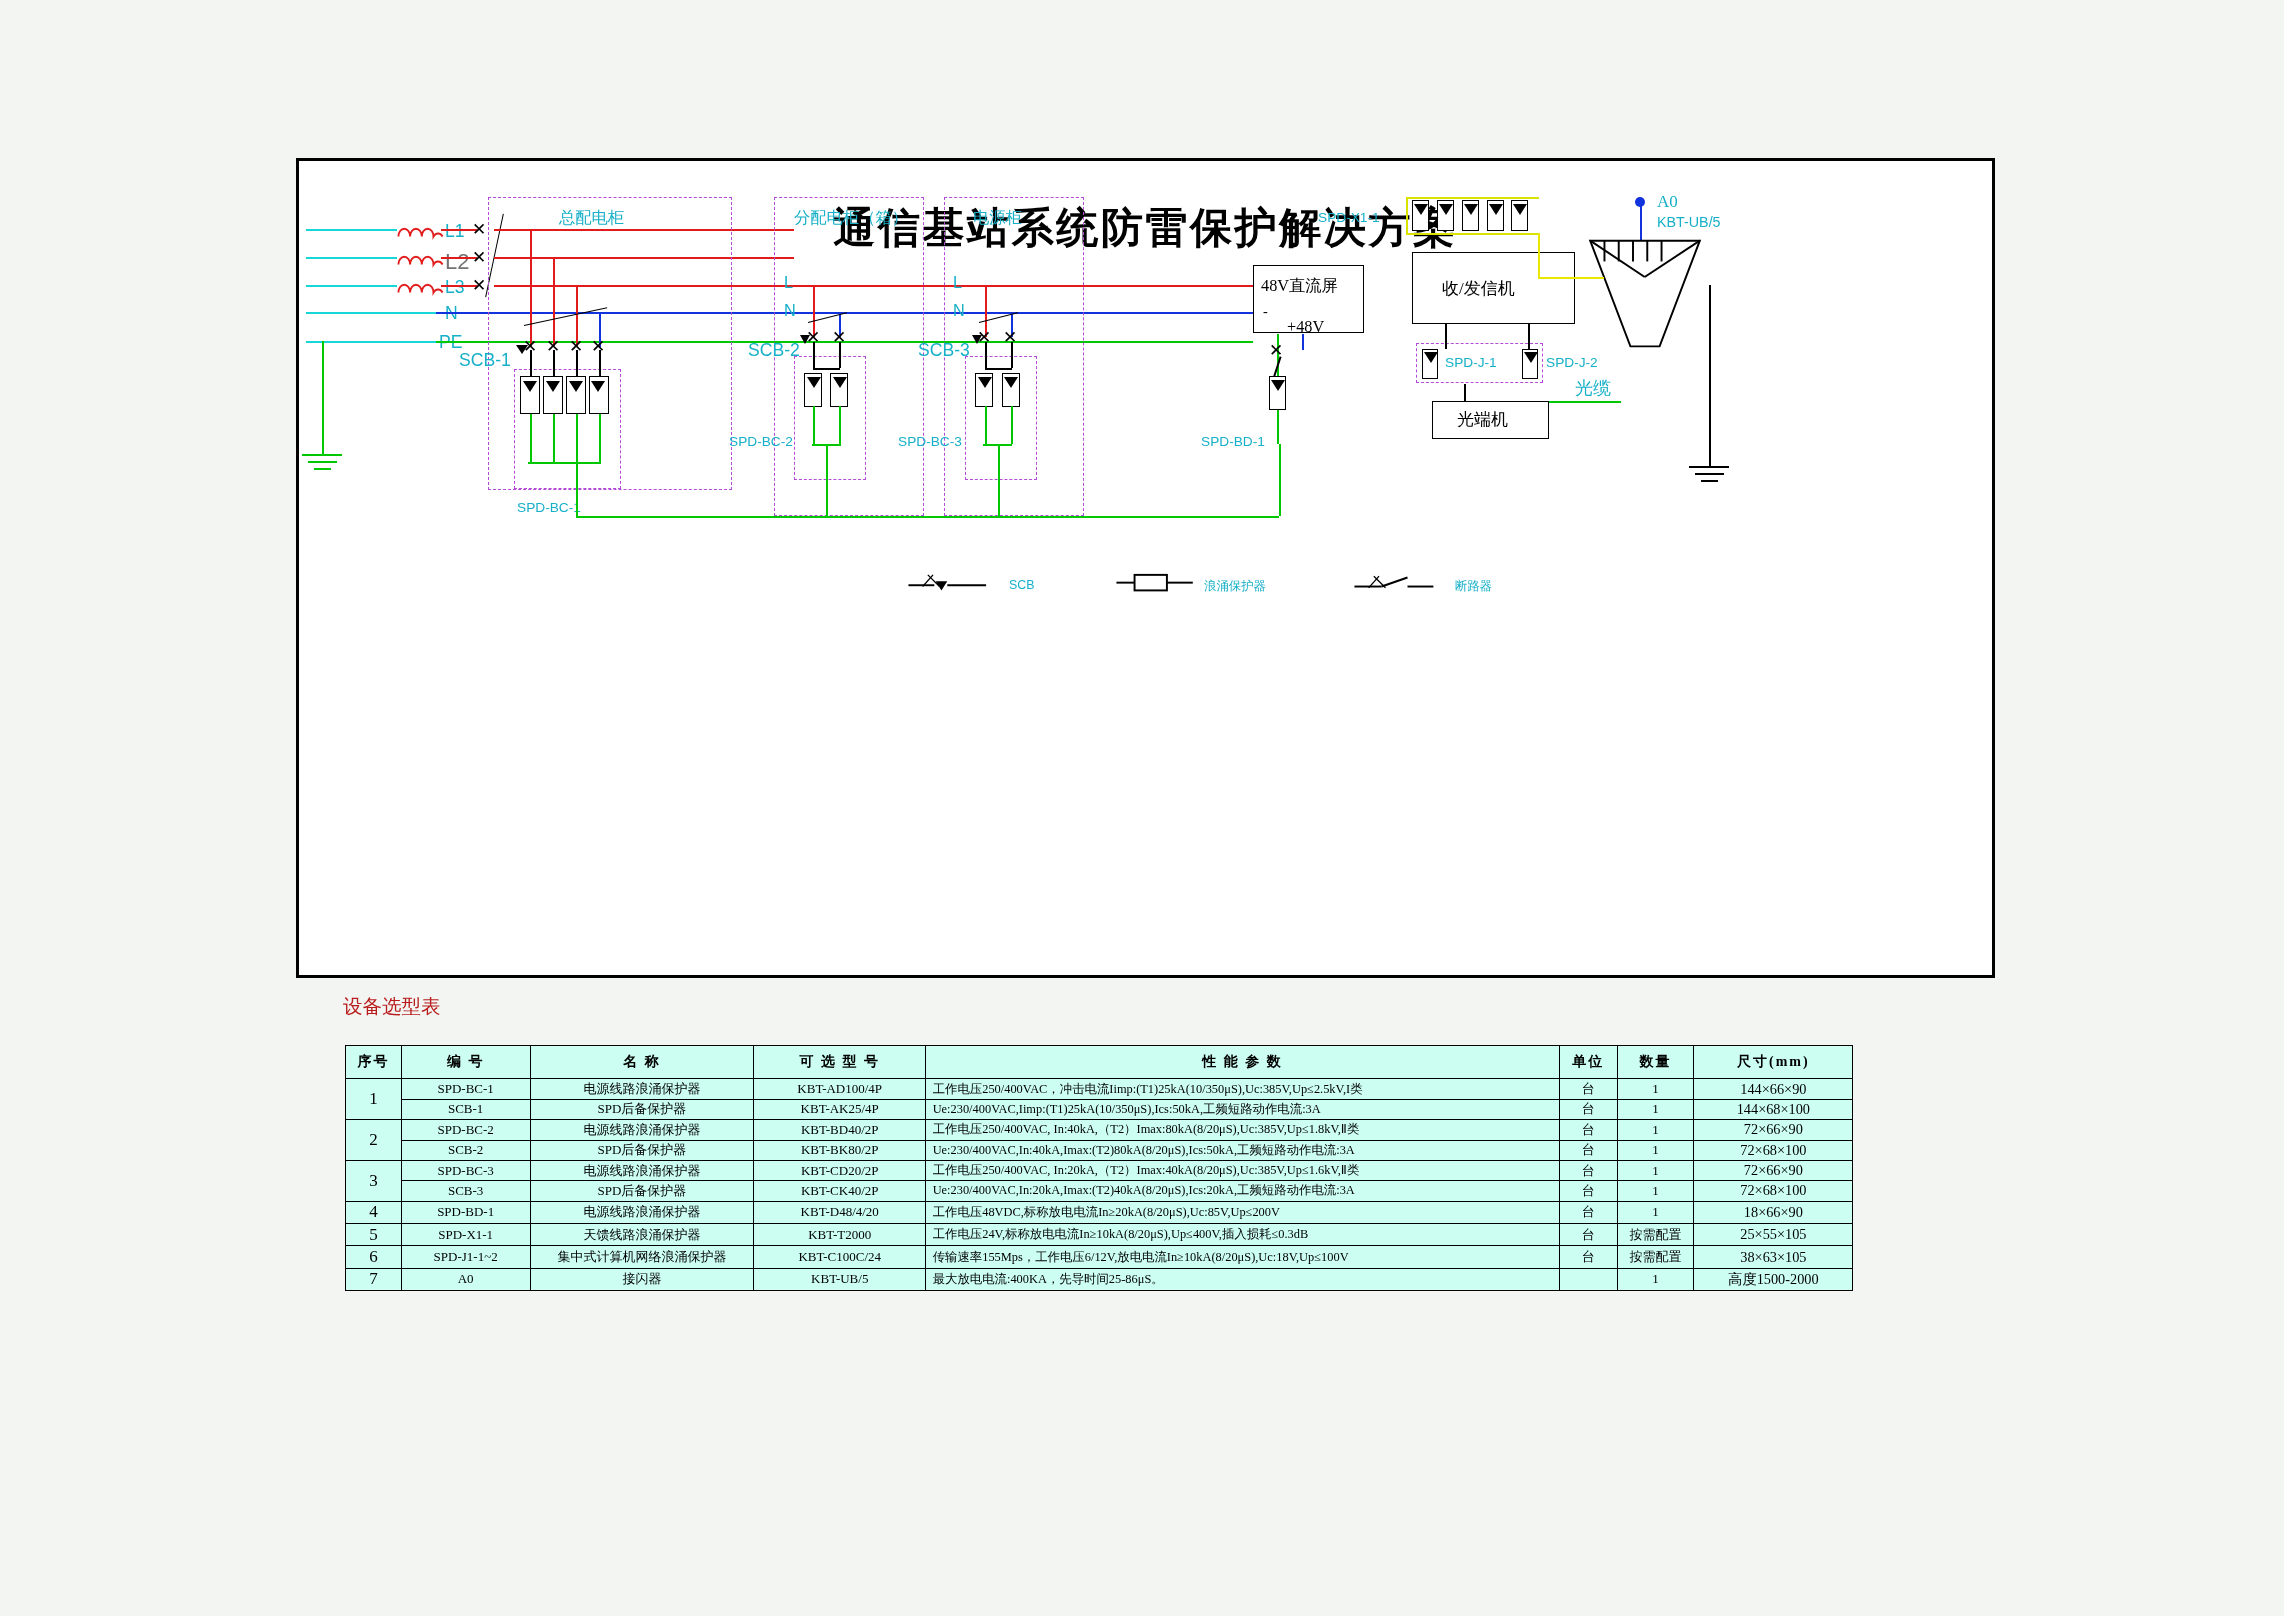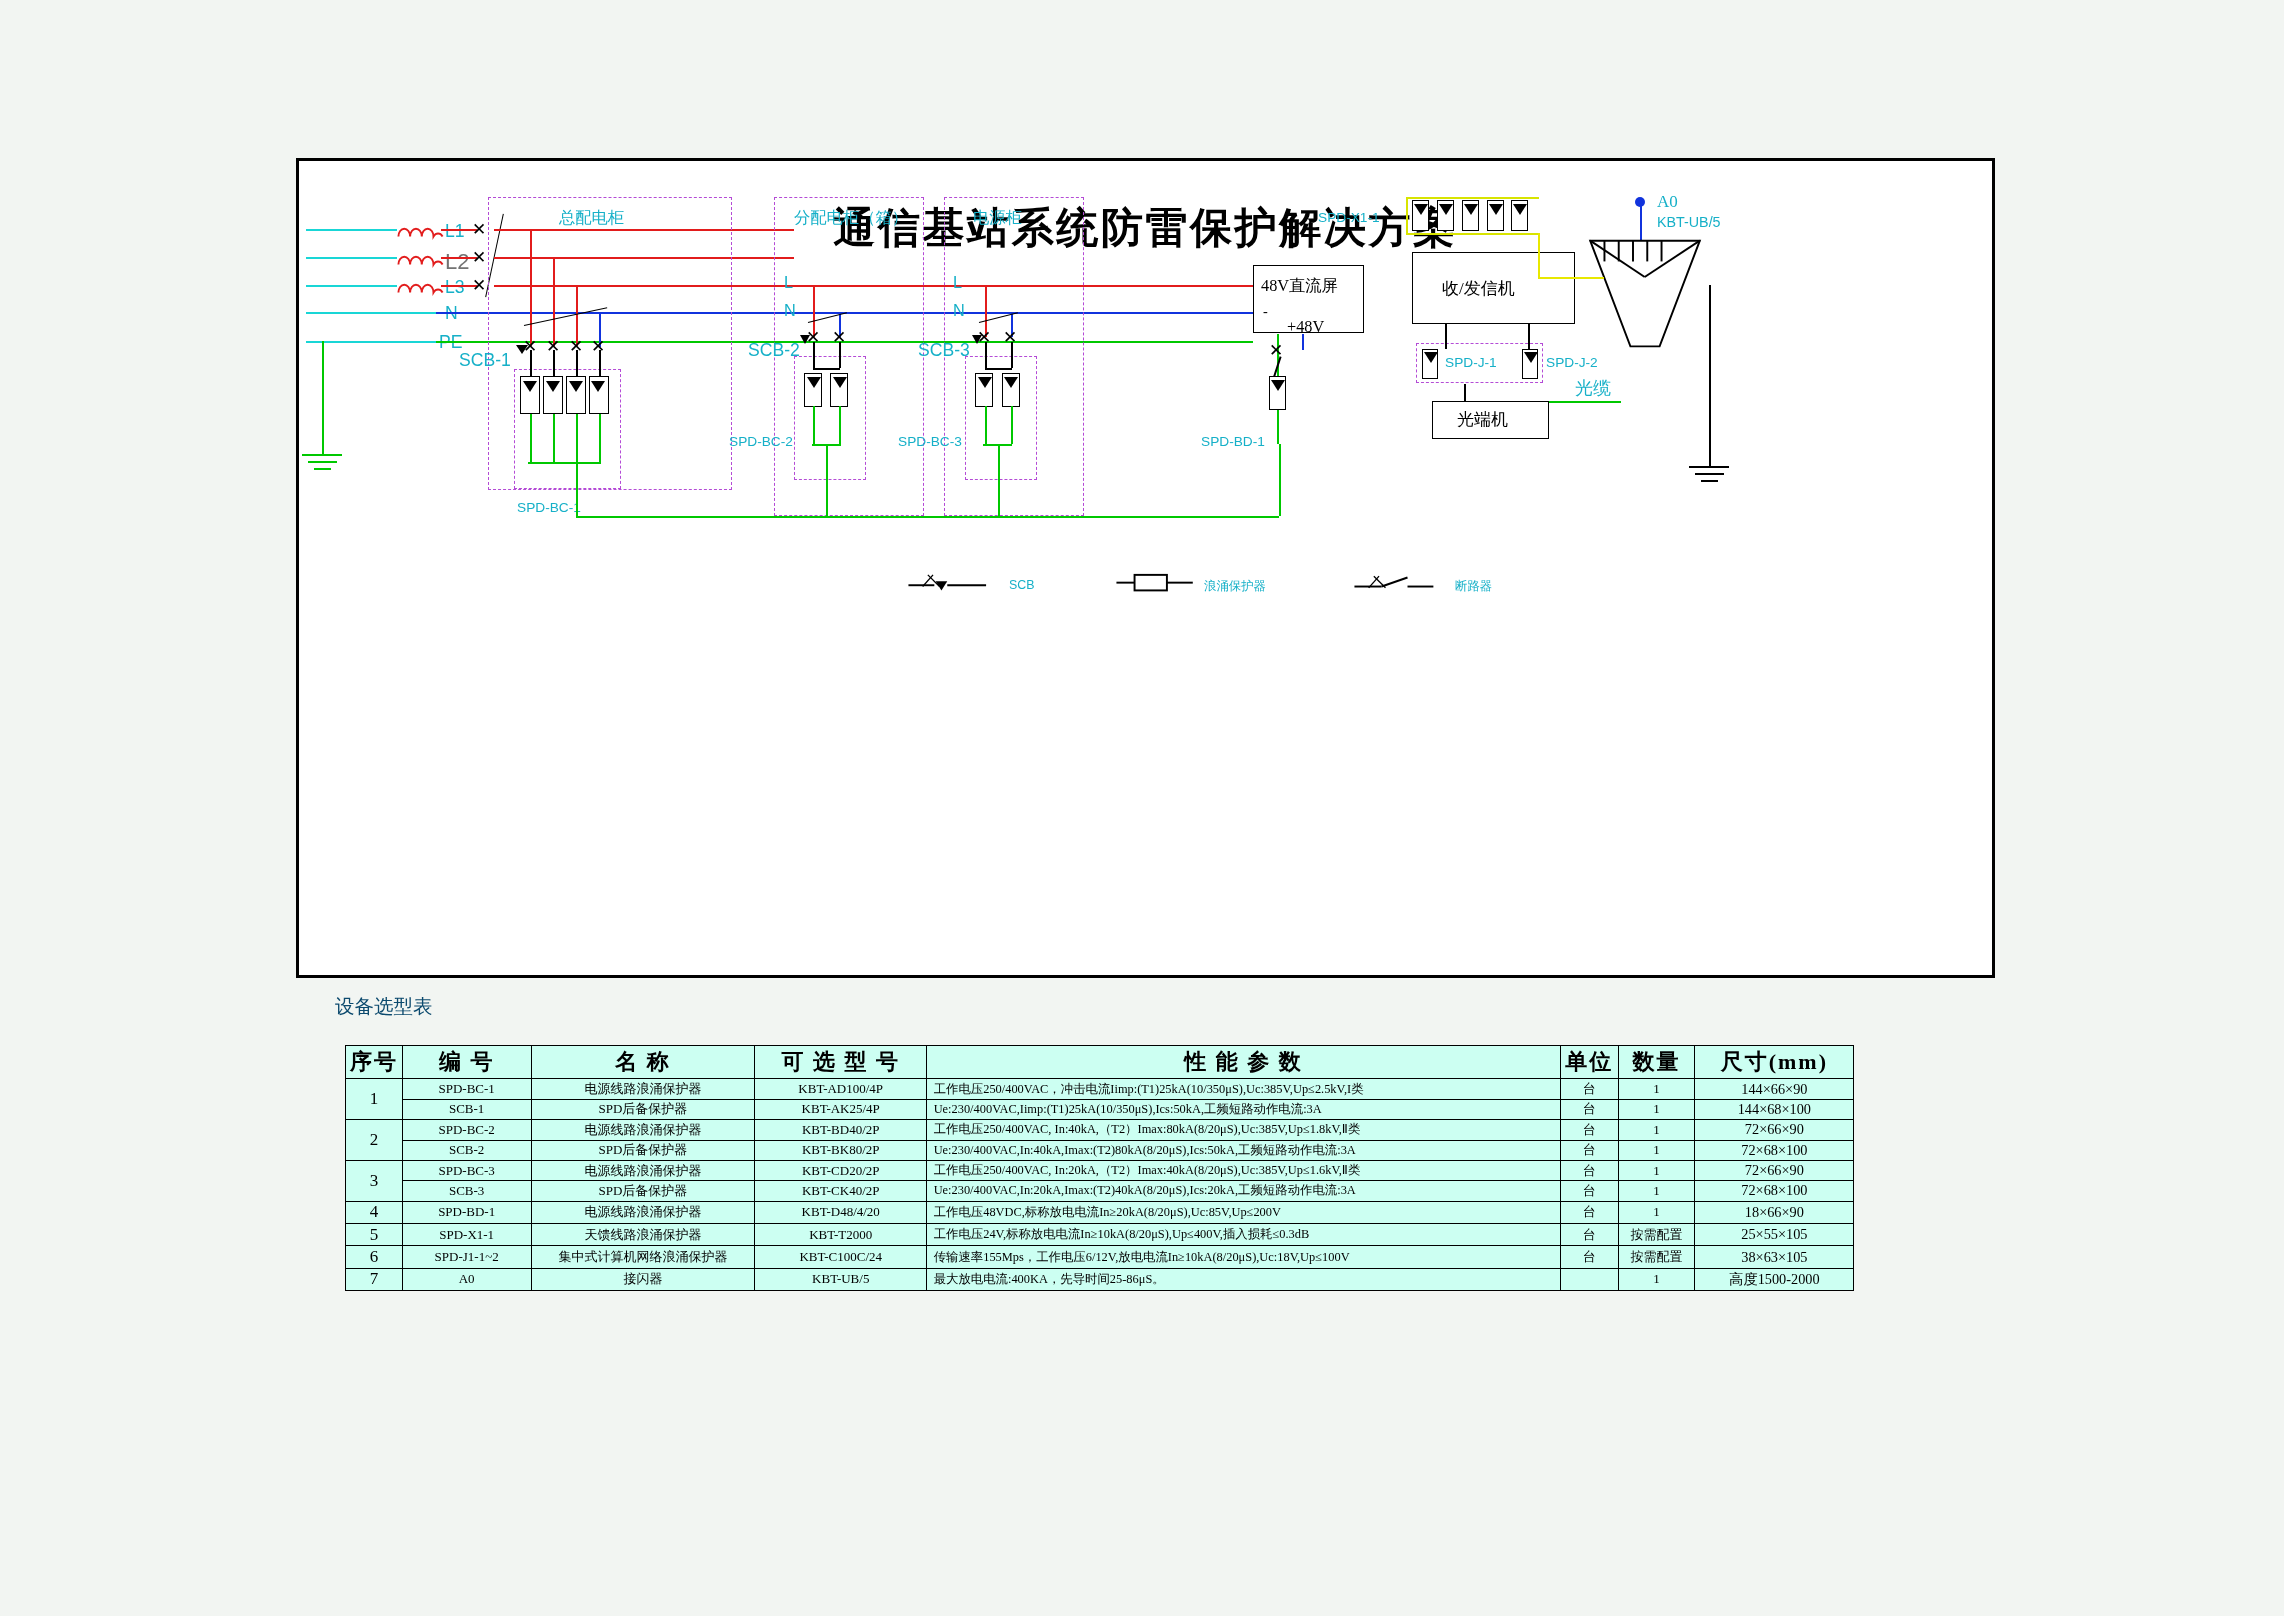--- a/index.html
+++ b/index.html
@@ -37,39 +37,39 @@
   .lbl-cn{position:absolute;font-size:16.3px;color:#16b0c8;white-space:nowrap;font-family:"Liberation Serif",serif;}
   .lbl-blk{position:absolute;font-size:16.3px;color:#000;white-space:nowrap;font-family:"Liberation Serif",serif;}
   .box-cyan{position:absolute;border:1.3px solid #16b0c8;box-sizing:border-box;background:#fff;}
   .spd-body{position:absolute;border:1.3px solid #000;background:#fff;box-sizing:border-box;}
   .tri{position:absolute;width:0;height:0;}
   .tri-down{border-left:7.2px solid transparent;border-right:7.2px solid transparent;border-top:11.7px solid #000;}
   .xmark{position:absolute;font-size:17px;color:#000;line-height:1;font-family:"Liberation Sans",sans-serif;}
   .coil{position:absolute;}
   
   .table-caption{
-    position:absolute;left:335px;top:993px;
-    font-size:19.5px;color:#0c4a6e;font-family:"Liberation Serif",serif;
+    position:absolute;left:343px;top:993px;
+    font-size:19.5px;color:#b91c1c;font-family:"Liberation Serif",serif;
   }
   table.sel{
     position:absolute;left:345px;top:1045px;
     border-collapse:collapse;
     background:#ccfff2;
     font-family:"Liberation Serif", serif;
   }
   table.sel td,table.sel th{
     border:1px solid #000;
     padding:0.7px 3.9px;
     font-size:13px;
     color:#000;
     text-align:center;
     white-space:nowrap;
   }
   table.sel thead th{
-    font-size:22px;
+    font-size:14px;
     font-weight:700;
     letter-spacing:2px;
     height:31px;
   }
   table.sel td.param{text-align:left;font-size:12.4px;padding-left:6.5px;}
   table.sel td.name{font-size:13px;}
   table.sel td.sz{font-size:14.3px;}
   table.sel td.idx{font-size:17px;}
   .legend{position:absolute;font-size:12.4px;color:#16b0c8;white-space:nowrap;}
 </style>

